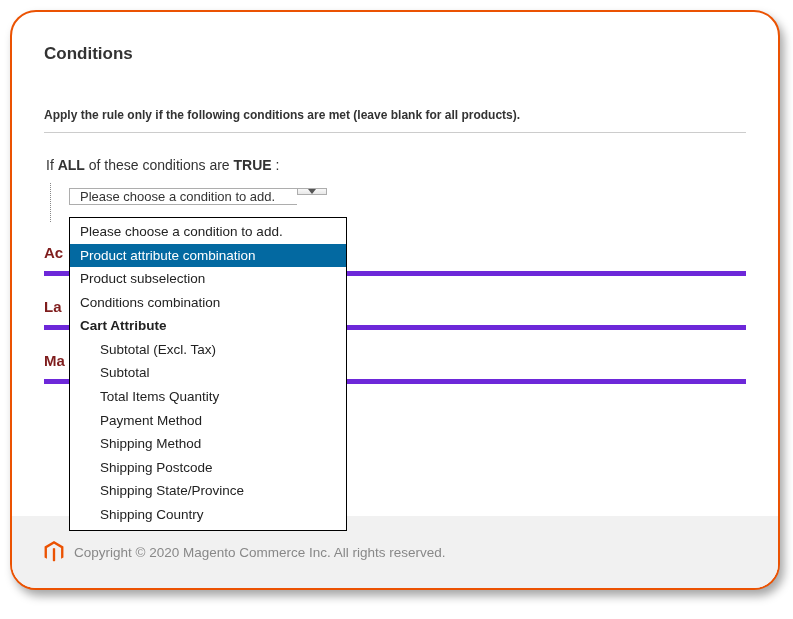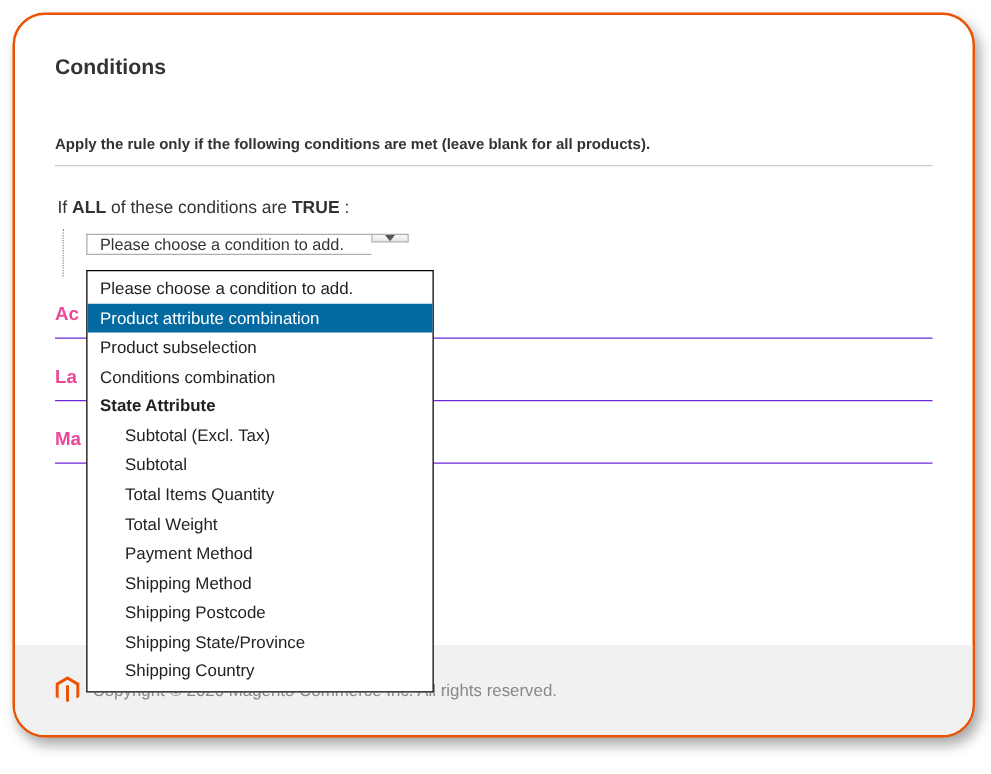--- a/index.html
+++ b/index.html
@@ -113,22 +113,22 @@
   .opt.sub {
     padding-left: 30px;
   }
   .opt.hl {
     background: #0369a1;
     color: #fff;
   }
   .collapsed-row {
     font-size: 15px;
     font-weight: 700;
-    color: #ec4899;
-    border-bottom: 1px solid #6d28d9;
+    color: #7f1d1d;
+    border-bottom: 5px solid #6d28d9;
     padding: 22px 0 10px 0;
   }
   .footer {
     position: absolute;
     left: 0; right: 0; bottom: 0;
     background: #f1f1f1;
     height: 72px;
     display: flex;
     align-items: center;
     gap: 10px;
@@ -160,25 +160,24 @@
         <div class="combo-field">Please choose a condition to add.</div>
         <div class="combo-btn">
           <div class="caret"></div>
         </div>
 
         <div class="dropdown" id="dropdown">
             <div class="opt">Please choose a condition to add.</div>
             <div class="opt hl">Product attribute combination</div>
             <div class="opt">Product subselection</div>
             <div class="opt">Conditions combination</div>
-            <div class="opt group">State Attribute</div>
+            <div class="opt group">Cart Attribute</div>
             <div class="opt sub">Subtotal (Excl. Tax)</div>
             <div class="opt sub">Subtotal</div>
             <div class="opt sub">Total Items Quantity</div>
-            <div class="opt sub">Total Weight</div>
             <div class="opt sub">Payment Method</div>
             <div class="opt sub">Shipping Method</div>
             <div class="opt sub">Shipping Postcode</div>
             <div class="opt sub">Shipping State/Province</div>
             <div class="opt sub">Shipping Country</div>
           </div>
       </div>
     </div>
 
     <div id="collapsed">

